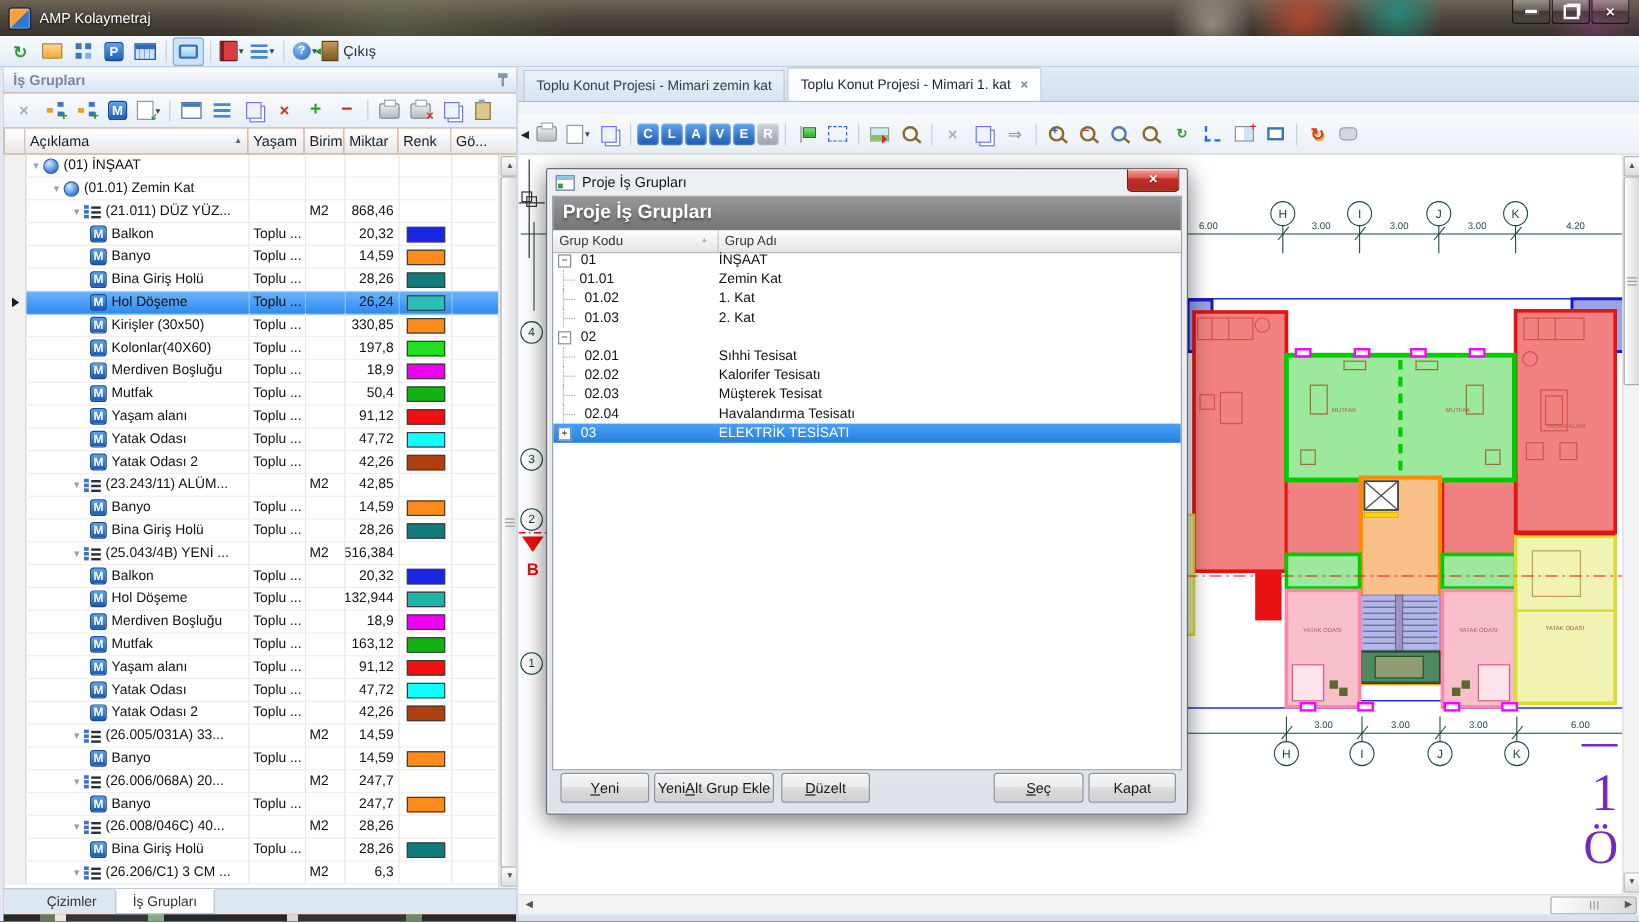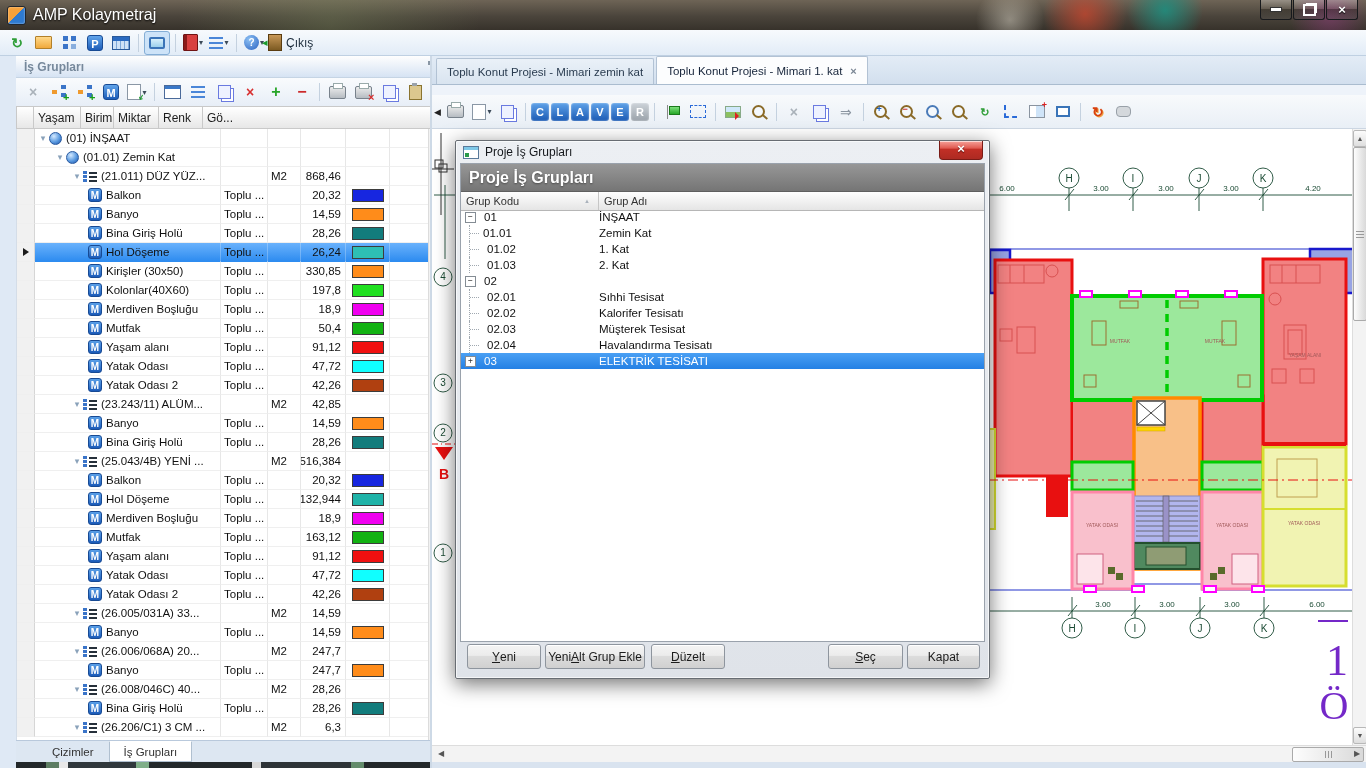--- a/index.html
+++ b/index.html
@@ -11,21 +11,21 @@
       radial-gradient(circle at 1085px 14px, rgba(205,70,45,.75), transparent 42px),
       radial-gradient(circle at 1165px 10px, rgba(28,145,130,.85), transparent 38px),
       radial-gradient(circle at 1010px 20px, rgba(235,230,215,.45), transparent 34px),
       radial-gradient(circle at 1330px 16px, rgba(150,60,130,.5), transparent 40px),
       radial-gradient(circle at 330px 24px, rgba(125,140,95,.35), transparent 150px),
       linear-gradient(#6e6456,#4a443b 55%,#37322b);
     display:flex;align-items:center;color:#fff}
   .logo{width:17px;height:17px;margin:0 7px 0 7px;border-radius:3px;
     background:linear-gradient(135deg,#f6a13b 0 50%,#2e7ad0 50% 100%);border:1px solid #20262e;
     box-shadow:inset 0 0 2px rgba(255,255,255,.7)}
-  .wtitle{font-size:16px;text-shadow:0 1px 2px #000}
+  .wtitle{font-size:12px;text-shadow:0 1px 2px #000}
   .winbtns{position:absolute;right:8px;top:0;display:flex}
   .wb{width:30px;height:19px;margin-left:1px;border:1px solid #17191c;border-top:none;
       border-radius:0 0 3px 3px;background:linear-gradient(rgba(255,255,255,.28),rgba(255,255,255,.06) 45%,rgba(0,0,0,.25) 50%,rgba(90,90,90,.25));
       display:flex;align-items:center;justify-content:center;color:#fff}
   .wb .bar{width:10px;height:3px;background:#fff;border:1px solid #333}
   .wb .rest{width:9px;height:8px;border:2px solid #fff;box-shadow:2px -2px 0 -1px #fff}
   .wb .xg{font-weight:bold;font-size:13px;line-height:13px;text-shadow:0 1px 1px #000}
   
   .menubar{position:absolute;left:0;top:30px;width:100%;height:26px;
     background:linear-gradient(#f7fafd,#e2ecf7);border-bottom:1px solid #bfd0e2;
@@ -91,21 +91,21 @@
   .ic-axis{width:11px;height:11px;border-left:2px dashed #2a6ad8;border-bottom:2px dashed #2a6ad8}
   .ic-frame{width:14px;height:11px;border:2px solid #3a74b8;background:#fff;box-sizing:border-box}
   .ic-panels{width:14px;height:11px;border:1px solid #8a94a0;background:linear-gradient(90deg,#fff 45%,#cfe4f8 45%)}
   .ic-panels::after{content:"+";position:absolute;right:-3px;top:-6px;color:#d22;font-weight:bold;font-size:9px}
   .ic-sync{color:#d84010;font-weight:bold;font-size:14px;line-height:14px;text-shadow:1px 1px 0 #f0a040}
   .ic-pan{width:13px;height:9px;background:#d4d8dc;border:1px solid #98a0a8;border-radius:4px}
   .lb{width:18px;height:18px;border-radius:3px;color:#fff;font-weight:bold;font-size:11px;line-height:18px;text-align:center;
       background:linear-gradient(#5fa2e8,#1b5ab4);border:1px solid #1648922;box-shadow:inset 0 0 2px rgba(255,255,255,.6);margin:0 1px}
   .lb.gray{background:linear-gradient(#cdd3d9,#9aa2aa);color:#fff}
   
-  .lpanel{position:absolute;left:16px;top:56px;width:430px;height:712px;background:#f97316;border-right:1px solid #b9c9dc;box-sizing:border-box}
+  .lpanel{position:absolute;left:3px;top:56px;width:430px;height:712px;background:#f97316;border-right:1px solid #b9c9dc;box-sizing:border-box}
   .ptitle{height:21px;background:linear-gradient(#fefefe,#d6e3f3);border-bottom:1px solid #c5d4e4;
       display:flex;align-items:center;padding:0 8px;color:#76889b;font-weight:bold}
   .pin{margin-left:auto;width:10px;height:13px}
   .pin::before{content:"";position:absolute;left:1px;top:1px;width:8px;height:4px;background:#8a97a5}
   .pin::after{content:"";position:absolute;left:4px;top:5px;width:2px;height:7px;background:#8a97a5}
   .ptoolbar{height:28px;background:linear-gradient(#f9fbfd,#e7eef7);border-bottom:1px solid #cfdae6;
       display:flex;align-items:center;padding-left:4px}
   .gheader{position:absolute;left:0;top:50px;width:430px;height:23px;display:flex;box-sizing:border-box}
   .gh{background:linear-gradient(#ffffff,#e7e7e7);border:1px solid #c9c9c9;border-left:none;
       display:flex;align-items:center;padding:0 4px;box-sizing:border-box;color:#1c1c1c}
@@ -304,20 +304,24 @@
       <div class="mbtn">
           <span class="ib ic-pages"></span>
         </div>
       <div class="mbtn">
           <span class="ib ic-clip"></span>
         </div>
     </div>
 
     <div class="gheader">
       <div class="gh" style="width:18px"></div>
+      <div class="gh" style="width:186px">
+        <span>Açıklama</span>
+          <span class="sort">▲</span>
+      </div>
       <div class="gh" style="width:47px">
           <span>Yaşam</span>
         </div>
       <div class="gh" style="width:33px">
           <span>Birim</span>
         </div>
       <div class="gh" style="width:45px">
           <span>Miktar</span>
         </div>
       <div class="gh" style="width:44px">

